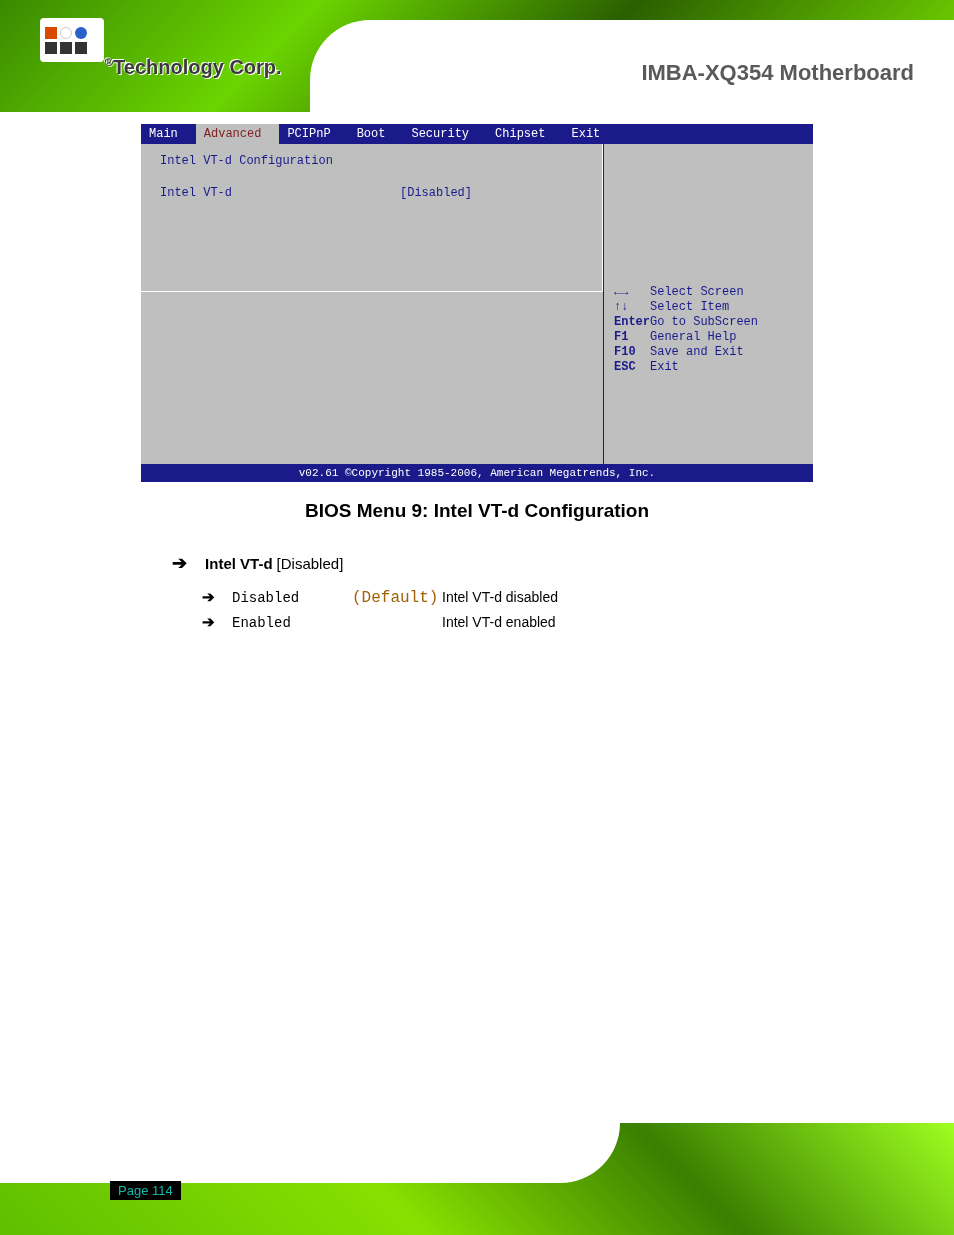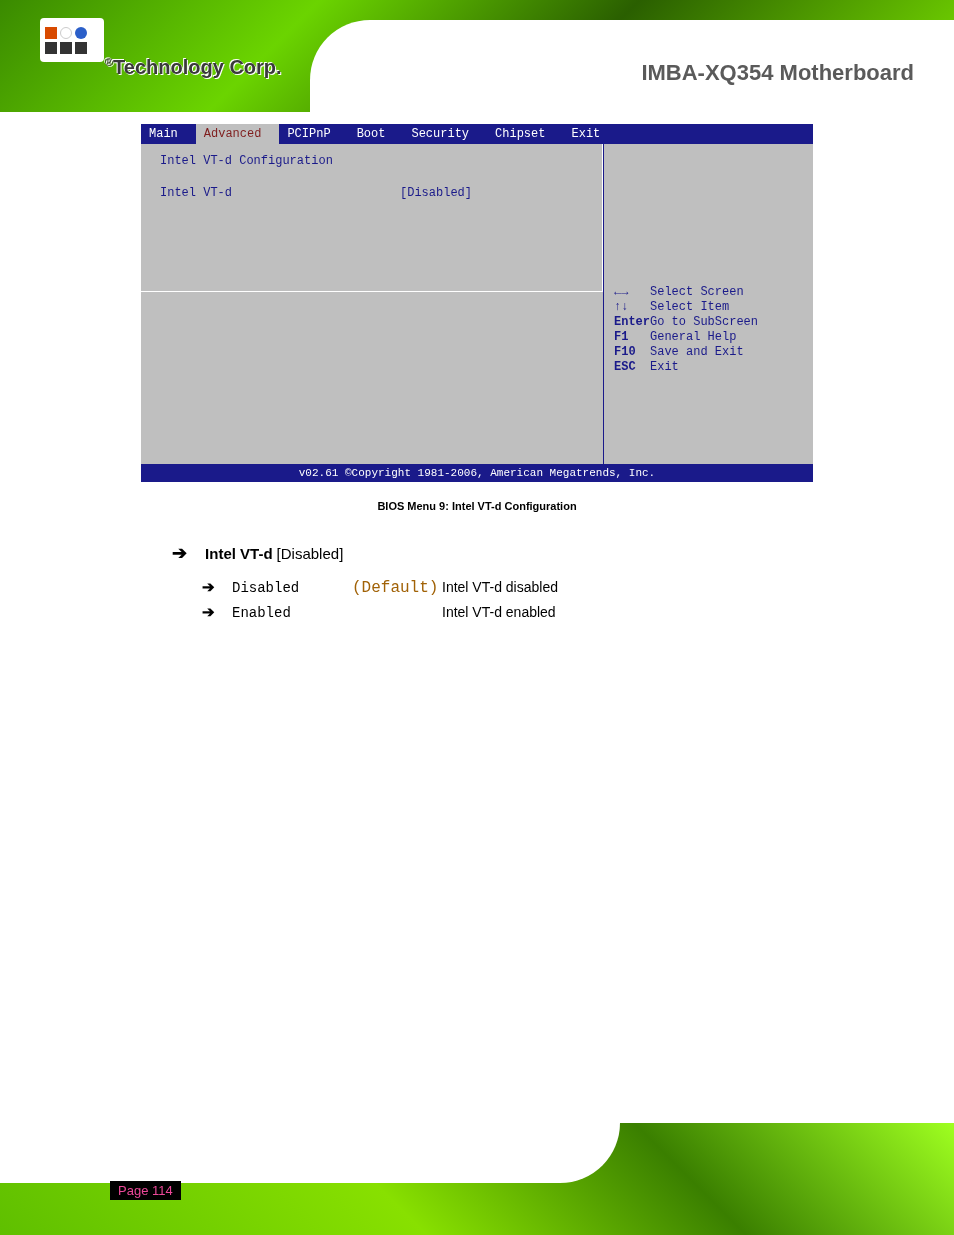--- a/index.html
+++ b/index.html
@@ -24,36 +24,36 @@
   .bios-left-top { padding:10px 19px; border-bottom:1px solid #fff; border-right:1px solid #fff; height:148px; }
   .bios-left-top .row { display:flex; }
   .bios-left-top .lbl { width:240px; }
   .bios-left-top .val { color:#1a1a8a; }
   .bios-left-bottom { flex:1; background:#bfbfbf; }
   .bios-right { flex: 1; background:#bfbfbf; color:#1a1a8a; padding:10px 10px; border-left:1px solid #1a1a8a;}
   .bios-right .help { min-height:130px; }
   .bios-right .keys .krow { display:flex; margin:1px 0;}
   .bios-right .keys .sym { width:36px; color:#1a1a8a; font-weight:bold;}
   .bios-footer { background:#1a1a8a; color:#fff; text-align:center; padding:3px 0; font-size:11px;}
-  .fig-caption { text-align:center; font-size:11px; margin:18px 0 30px 0; font-weight:bold;}
+  .fig-caption { text-align:center; font-size:19px; margin:18px 0 30px 0; font-weight:bold;}
   .content { padding: 0 120px 0 172px; }
   .option-row { display:flex; align-items:baseline; margin-bottom:14px; }
   .arrow-big { font-size:18px; font-weight:bold; margin-right:18px; color:#000; }
   .option-title { font-weight:bold; font-size:15px; }
   .option-default { font-size:15px; margin-left:4px;}
   .option-desc { font-size:15px; margin: 0 0 14px 68px; line-height:1.5;}
   .sub-row { display:flex; align-items:baseline; margin:6px 0 6px 30px;}
   .arrow-sm { font-size:15px; font-weight:bold; width:30px; color:#000;}
   .sub-label { font-family:"Courier New",monospace; font-size:14px; width:120px;}
   .sub-default { font-size:16px; color:#a16207; width:90px;font-family:Liberation Mono, monospace;}
   .sub-text { font-size:14px;}
   .bottom-banner { position:absolute; bottom:0; left:0; width:100%; height:112px; }
   .bottom-bg { position:absolute; inset:0; background: linear-gradient(45deg,#5fbf00 0%, #88e000 40%, #3a7f00 70%, #9fff20 100%);}
   .bottom-curve { position:absolute; left:0; top:-20px; width:620px; height:80px; background:#fff; border-radius:0 0 60px 0 / 0 0 60px 0;}
-  .page-num { position:absolute; left:110px; bottom:35px; color:#ec4899; background:#000; padding:2px 8px; font-size:13px;}
+  .page-num { position:absolute; left:110px; bottom:35px; color:#14b8a6; background:#000; padding:2px 8px; font-size:13px;}
   .page-label { position:absolute; left:180px; bottom:37px; color:#2f6aa8; font-size:11px; font-weight:bold;}
 </style>
 </head>
 <body>
 
 <div class="top-banner">
   <div class="top-bg"></div>
   <div class="top-curve"></div>
   <div class="logo">
     <div class="logo-icon">
@@ -117,21 +117,21 @@
             <div class="sym">F10</div>
             <div>Save and Exit</div>
           </div>
         <div class="krow">
             <div class="sym">ESC</div>
             <div>Exit</div>
           </div>
       </div>
     </div>
   </div>
-  <div class="bios-footer">v02.61 ©Copyright 1981-2006, American Megatrends, Inc.</div>
+  <div class="bios-footer">v02.61 ©Copyright 1985-2006, American Megatrends, Inc.</div>
 </div>
 
 <div class="fig-caption">BIOS Menu 9: Intel VT-d Configuration</div>
 
 <div class="content">
   <div class="option-row">
     <span class="arrow-big">➔</span>
     <span class="option-title">Intel VT-d</span>
     <span class="option-default">[Disabled]</span>
   </div>

